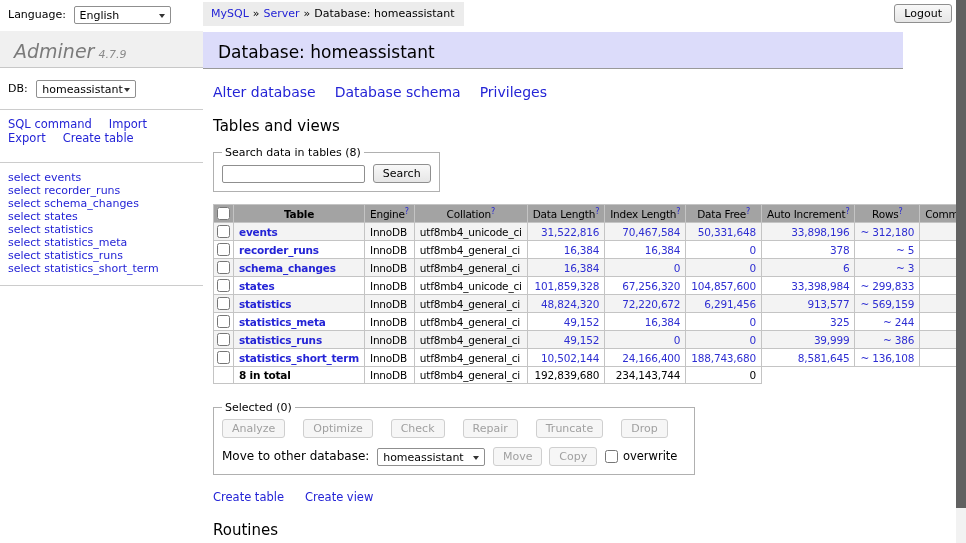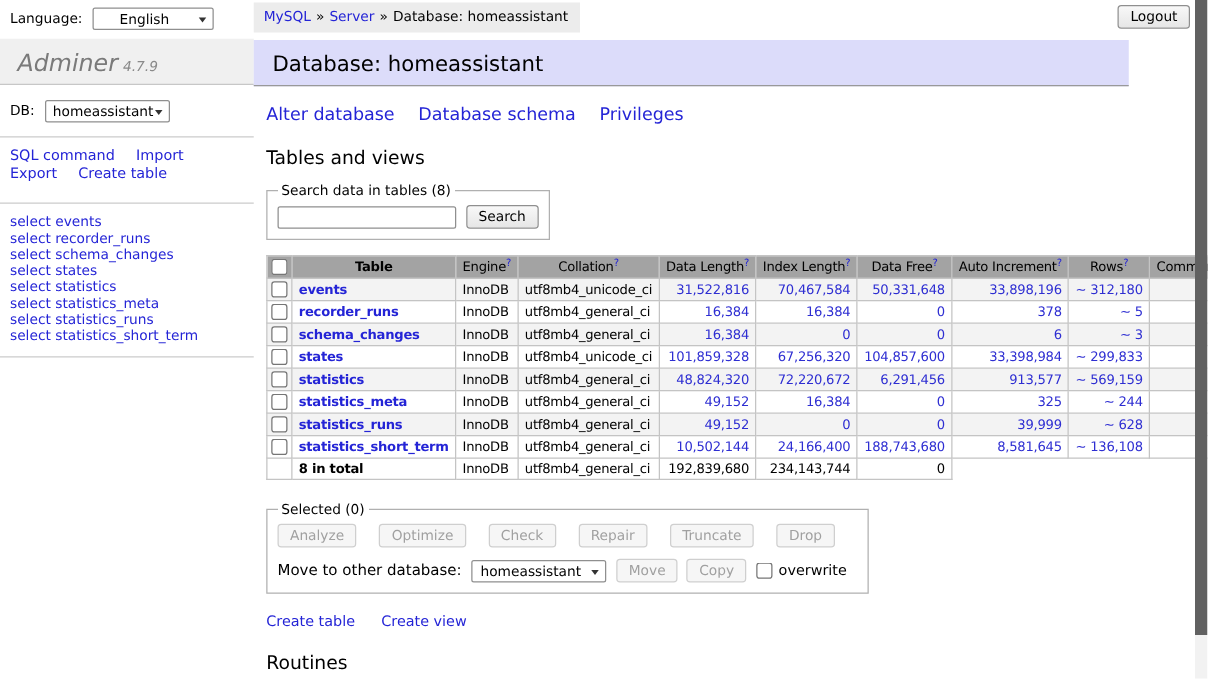--- a/index.html
+++ b/index.html
@@ -25,21 +25,21 @@
                 font-size:11.5px; line-height:1.25; }
   .menu-links .row a { margin-right:17px; }
   .menu-links .row a:last-child { margin-right:0; }
   .table-list { padding:8px 8px 10px 8px; border-bottom:1px solid #ccc; font-size:11px; }
   .table-list a { display:block; line-height:13px; white-space:nowrap; }
 
   
   .sel { display:inline-block; position:relative; background:#fff;
          border:1px solid #8f8f8f; border-radius:2px; height:18px;
          padding:2px 18px 0 5px; font-size:11px; line-height:13px;
-         vertical-align:middle; cursor:default;text-align:center; }
+         vertical-align:middle; cursor:default; }
   .sel .caret { position:absolute; right:5px; top:7px; width:0; height:0;
          border-left:3.5px solid transparent; border-right:3.5px solid transparent;
          border-top:4.5px solid #333; }
 
   
   .btn { display:inline-block; background:linear-gradient(#f8f8f8,#e6e6e6);
          border:1px solid #8f8f8f; border-radius:3px; padding:2px 9px;
          font-size:11px; line-height:13px; color:#000; cursor:pointer;
          font-family:inherit; vertical-align:middle; }
   .btn.disabled { color:#a0a0a0; background:#f6f6f6; border-color:#cfcfcf; cursor:default; }
@@ -246,21 +246,21 @@
         </tr>
         <tr class="odd">
           <td class="chk"><input type="checkbox" style=""></td>
           <td class="name"><a class="lnk">statistics_runs</a></td>
           <td>InnoDB</td>
           <td>utf8mb4_general_ci</td>
           <td class="num dl">49,152</td>
           <td class="num il">0</td>
           <td class="num">0</td>
           <td class="num ai">39,999</td>
-          <td class="num rw">~ 628</td>
+          <td class="num rw">~ 386</td>
           <td class="comment"></td>
         </tr>
         <tr>
           <td class="chk"><input type="checkbox" style=""></td>
           <td class="name"><a class="lnk">statistics_short_term</a></td>
           <td>InnoDB</td>
           <td>utf8mb4_general_ci</td>
           <td class="num dl">10,502,144</td>
           <td class="num il">24,166,400</td>
           <td class="num">188,743,680</td>

